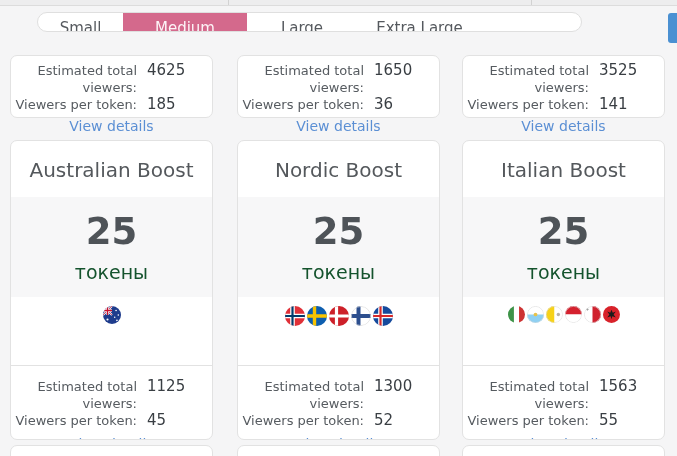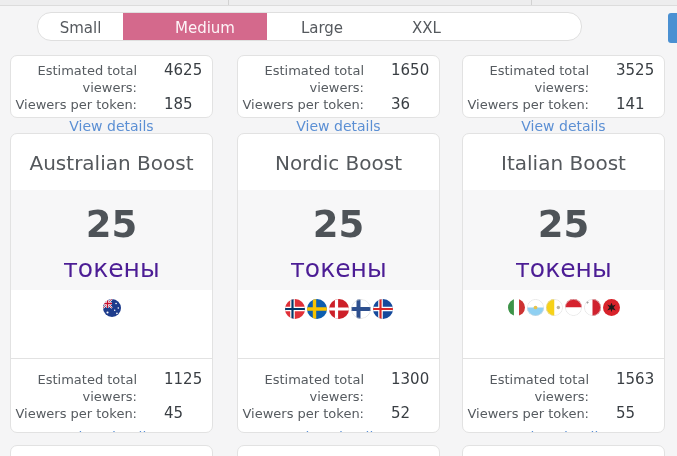--- a/index.html
+++ b/index.html
@@ -4,49 +4,49 @@
 <style>
   html,body{margin:0;padding:0;}
   body{font-family:"DejaVu Sans","Liberation Sans",sans-serif;background:#f5f5f6;}
   .page{position:relative;width:677px;height:456px;overflow:hidden;background:#f5f5f6;}
 
   
   .topstrip{position:absolute;top:0;left:0;right:0;height:5px;background:#ededee;border-bottom:1px solid #dcdcdc;}
   .topstrip .tick{position:absolute;top:0;height:5px;width:1px;background:#d2d2d2;}
 
   
-  .tabbar{position:absolute;left:37px;top:12px;width:545px;height:29px;background:#fff;
+  .tabbar{position:absolute;left:37px;top:12px;width:545px;height:20px;background:#fff;
           border:1px solid #dfdfdf;border-radius:14px;display:flex;box-sizing:border-box;overflow:hidden;}
   .tab{line-height:30px;text-align:center;font-size:15px;color:#55595e;cursor:pointer;flex:none;}
   .tab.w1{width:85px}.tab.w2{width:124px}.tab.w3{width:110px}.tab.w4{width:125px}.tab.w5{width:99px}
-  .tab.active{background:#d4698c;color:#fdf4f7;padding-left:20px;}
+  .tab.active{background:#d4698c;color:#fdf4f7;}
 
   .blue-btn{position:absolute;right:-3px;top:13px;width:12px;height:30px;background:#4a90d2;border-radius:3px;cursor:pointer;}
 
   
   .row{position:absolute;left:10px;display:flex;}
   .col{width:203px;box-sizing:border-box;background:#fff;border:1px solid #e2e2e2;border-radius:7px;text-align:center;flex:none;}
   .gap1{margin-left:24px}.gap2{margin-left:22px}
 
   .row-topstats{top:55px;}
   .row-topstats .col{height:63px;padding-top:6px;}
-  .row-cards{top:133px;}
+  .row-cards{top:140px;}
   .row-cards .col{height:300px;overflow:hidden;padding:0;}
   .row-next{top:445px;}
   .row-next .col{height:40px;}
 
   .stat-line{display:flex;justify-content:flex-start;align-items:baseline;line-height:17px;}
   .stat-label{width:126px;text-align:right;font-size:13px;color:#565b60;flex:none;}
-  .stat-value{margin-left:27px;font-size:15px;color:#393e43;text-align:left;flex:none;}
+  .stat-value{margin-left:10px;font-size:15px;color:#393e43;text-align:left;flex:none;}
   .view-details{display:inline-block;margin-top:5px;font-size:14px;color:#5b8fd4;cursor:pointer;}
 
   .card-title{height:56px;line-height:58px;font-size:20px;color:#54585c;white-space:nowrap;}
   .price-band{background:#f7f7f8;height:100px;}
   .price-num{font-size:37px;font-weight:600;color:#4e5358;padding-top:15px;line-height:1.1;}
-  .price-unit{font-size:25px;color:#4c1d95;margin-top:8px;}
+  .price-unit{font-size:19px;color:#14532d;margin-top:8px;}
   .flags{height:59px;display:flex;justify-content:center;align-items:flex-start;padding-top:9px;gap:2px;}
   .flag{width:20px;height:20px;display:block;}
   .flags.sz-au .flag{width:18px;height:18px;}
   .flags.sz-it .flag{width:17px;height:17px;}
   .card-stats{border-top:1px solid #e2e2e2;padding-top:12px;}
   .card-stats .stat-line{margin-bottom:0;}
   .card-stats .view-details{margin-top:7px;}
 </style>
 </head>
 <body>
@@ -55,21 +55,21 @@
 
   <div class="topstrip">
     <span class="tick" style="left:228px"></span>
     <span class="tick" style="left:531px"></span>
   </div>
 
   <div class="tabbar">
     <div class="tab w1">Small</div>
     <div class="tab w2 active">Medium</div>
     <div class="tab w3">Large</div>
-    <div class="tab w5">XXL</div>
+    <div class="tab w4">Extra Large</div>
   </div>
   <div class="blue-btn"></div>
 
   <div class="row row-topstats">
     <div class="col">
       <div class="stat-line">
           <span class="stat-label">Estimated total viewers:</span>
           <span class="stat-value">4625</span>
         </div>
       <div class="stat-line">

